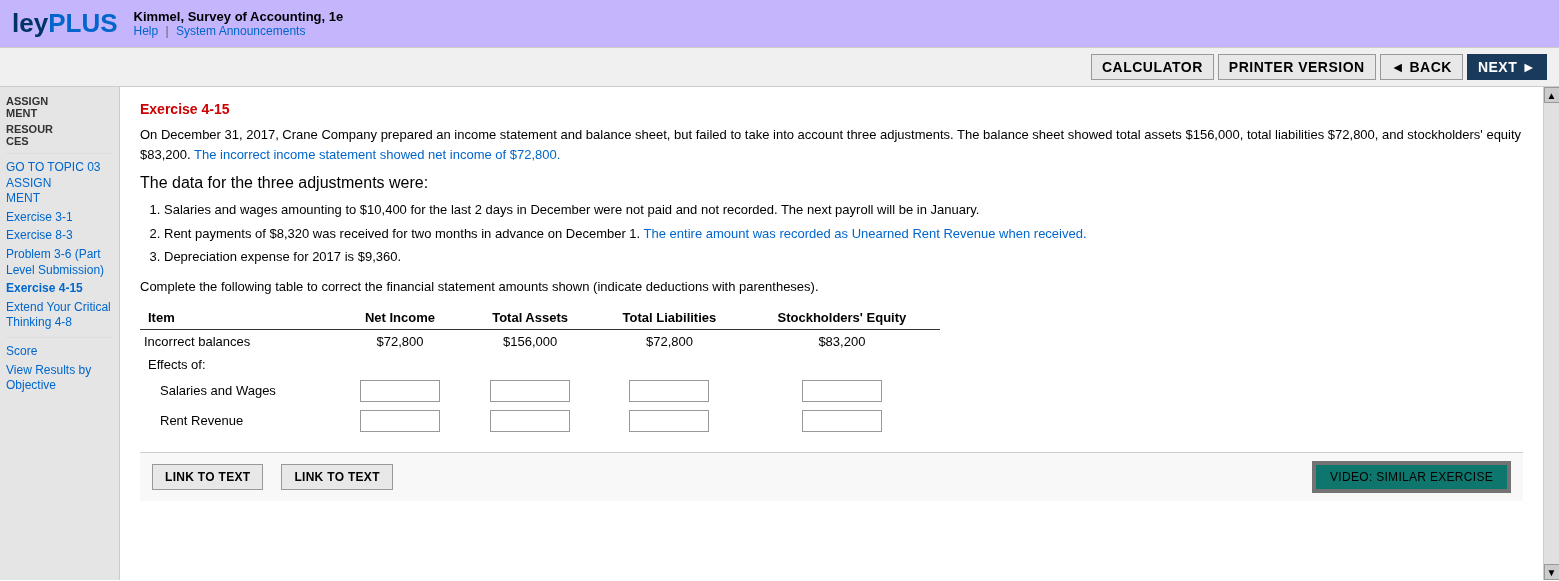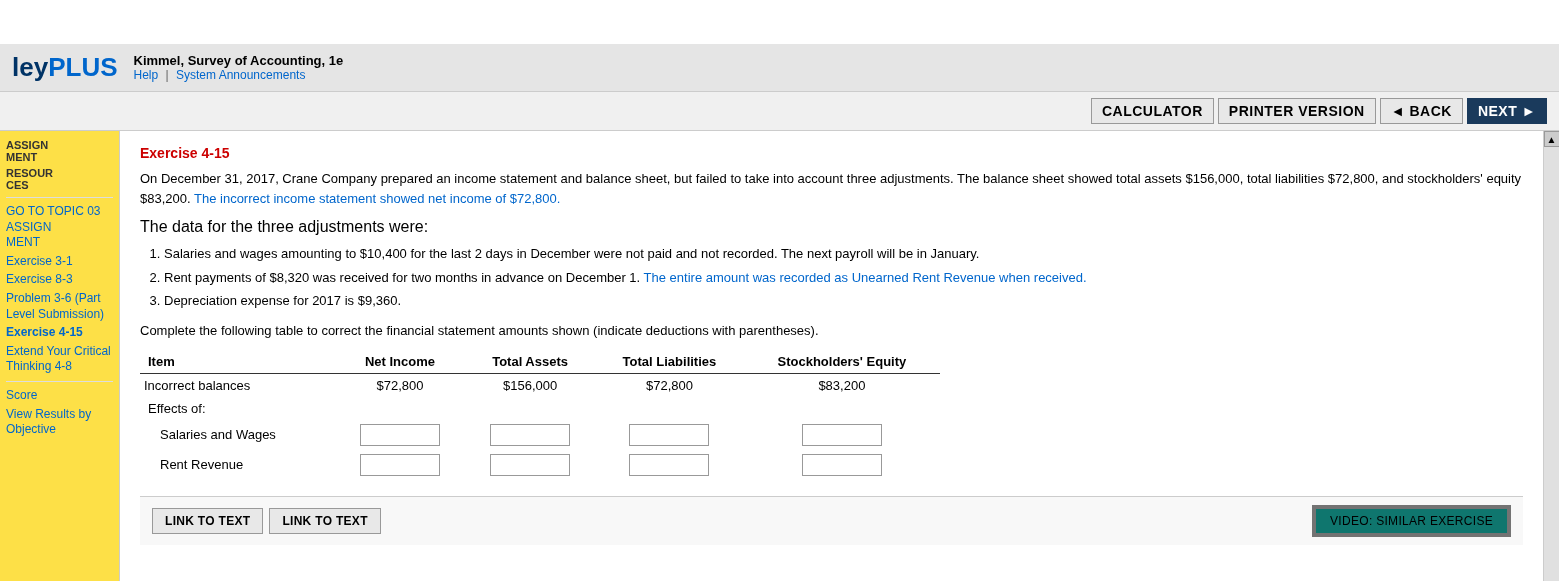--- a/index.html
+++ b/index.html
@@ -4,22 +4,21 @@
   <style>
     * { box-sizing: border-box; margin: 0; padding: 0; }
     body { font-family: Arial, sans-serif; font-size: 13px; color: #000; background: #fff; width: 1559px; }
 
     
     #header {
       display: flex;
       align-items: center;
       padding: 8px 12px;
       border-bottom: 1px solid #ccc;
-      background: #e5e5e5;
-      margin-top: 44px;
+      background: #c4b5fd;
     }
     #logo {
       font-size: 26px;
       font-weight: bold;
       color: #003366;
       margin-right: 16px;
     }
     #logo span { color: #0066cc; }
     #header-info { display: flex; flex-direction: column; }
     #header-info .book-title { font-size: 13px; font-weight: bold; color: #000; }
@@ -56,21 +55,21 @@
     
     #main-layout {
       display: flex;
       height: calc(581px - 88px);
     }
 
     
     #sidebar {
       width: 120px;
       min-width: 120px;
-      background: #fde047;
+      background: #e5e5e5;
       border-right: 1px solid #ccc;
       padding: 8px 6px;
       font-size: 12px;
       overflow-y: auto;
     }
     #sidebar .sidebar-section-title {
       font-weight: bold;
       font-size: 11px;
       color: #333;
       margin-bottom: 4px;
@@ -187,21 +186,21 @@
 
     
     #bottom-bar {
       display: flex;
       align-items: center;
       padding: 8px 12px;
       border-top: 1px solid #ccc;
       background: #f8f8f8;
       justify-content: space-between;
     }
-    #bottom-bar .left-btns { display: flex; gap: 6px; }
+    #bottom-bar .left-btns { display: flex; gap: 18px; }
     .bottom-btn {
       padding: 5px 12px;
       font-size: 12px;
       font-weight: bold;
       border: 1px solid #999;
       background: #e8e8e8;
       cursor: pointer;
       color: #000;
       letter-spacing: 0.3px;
     }

